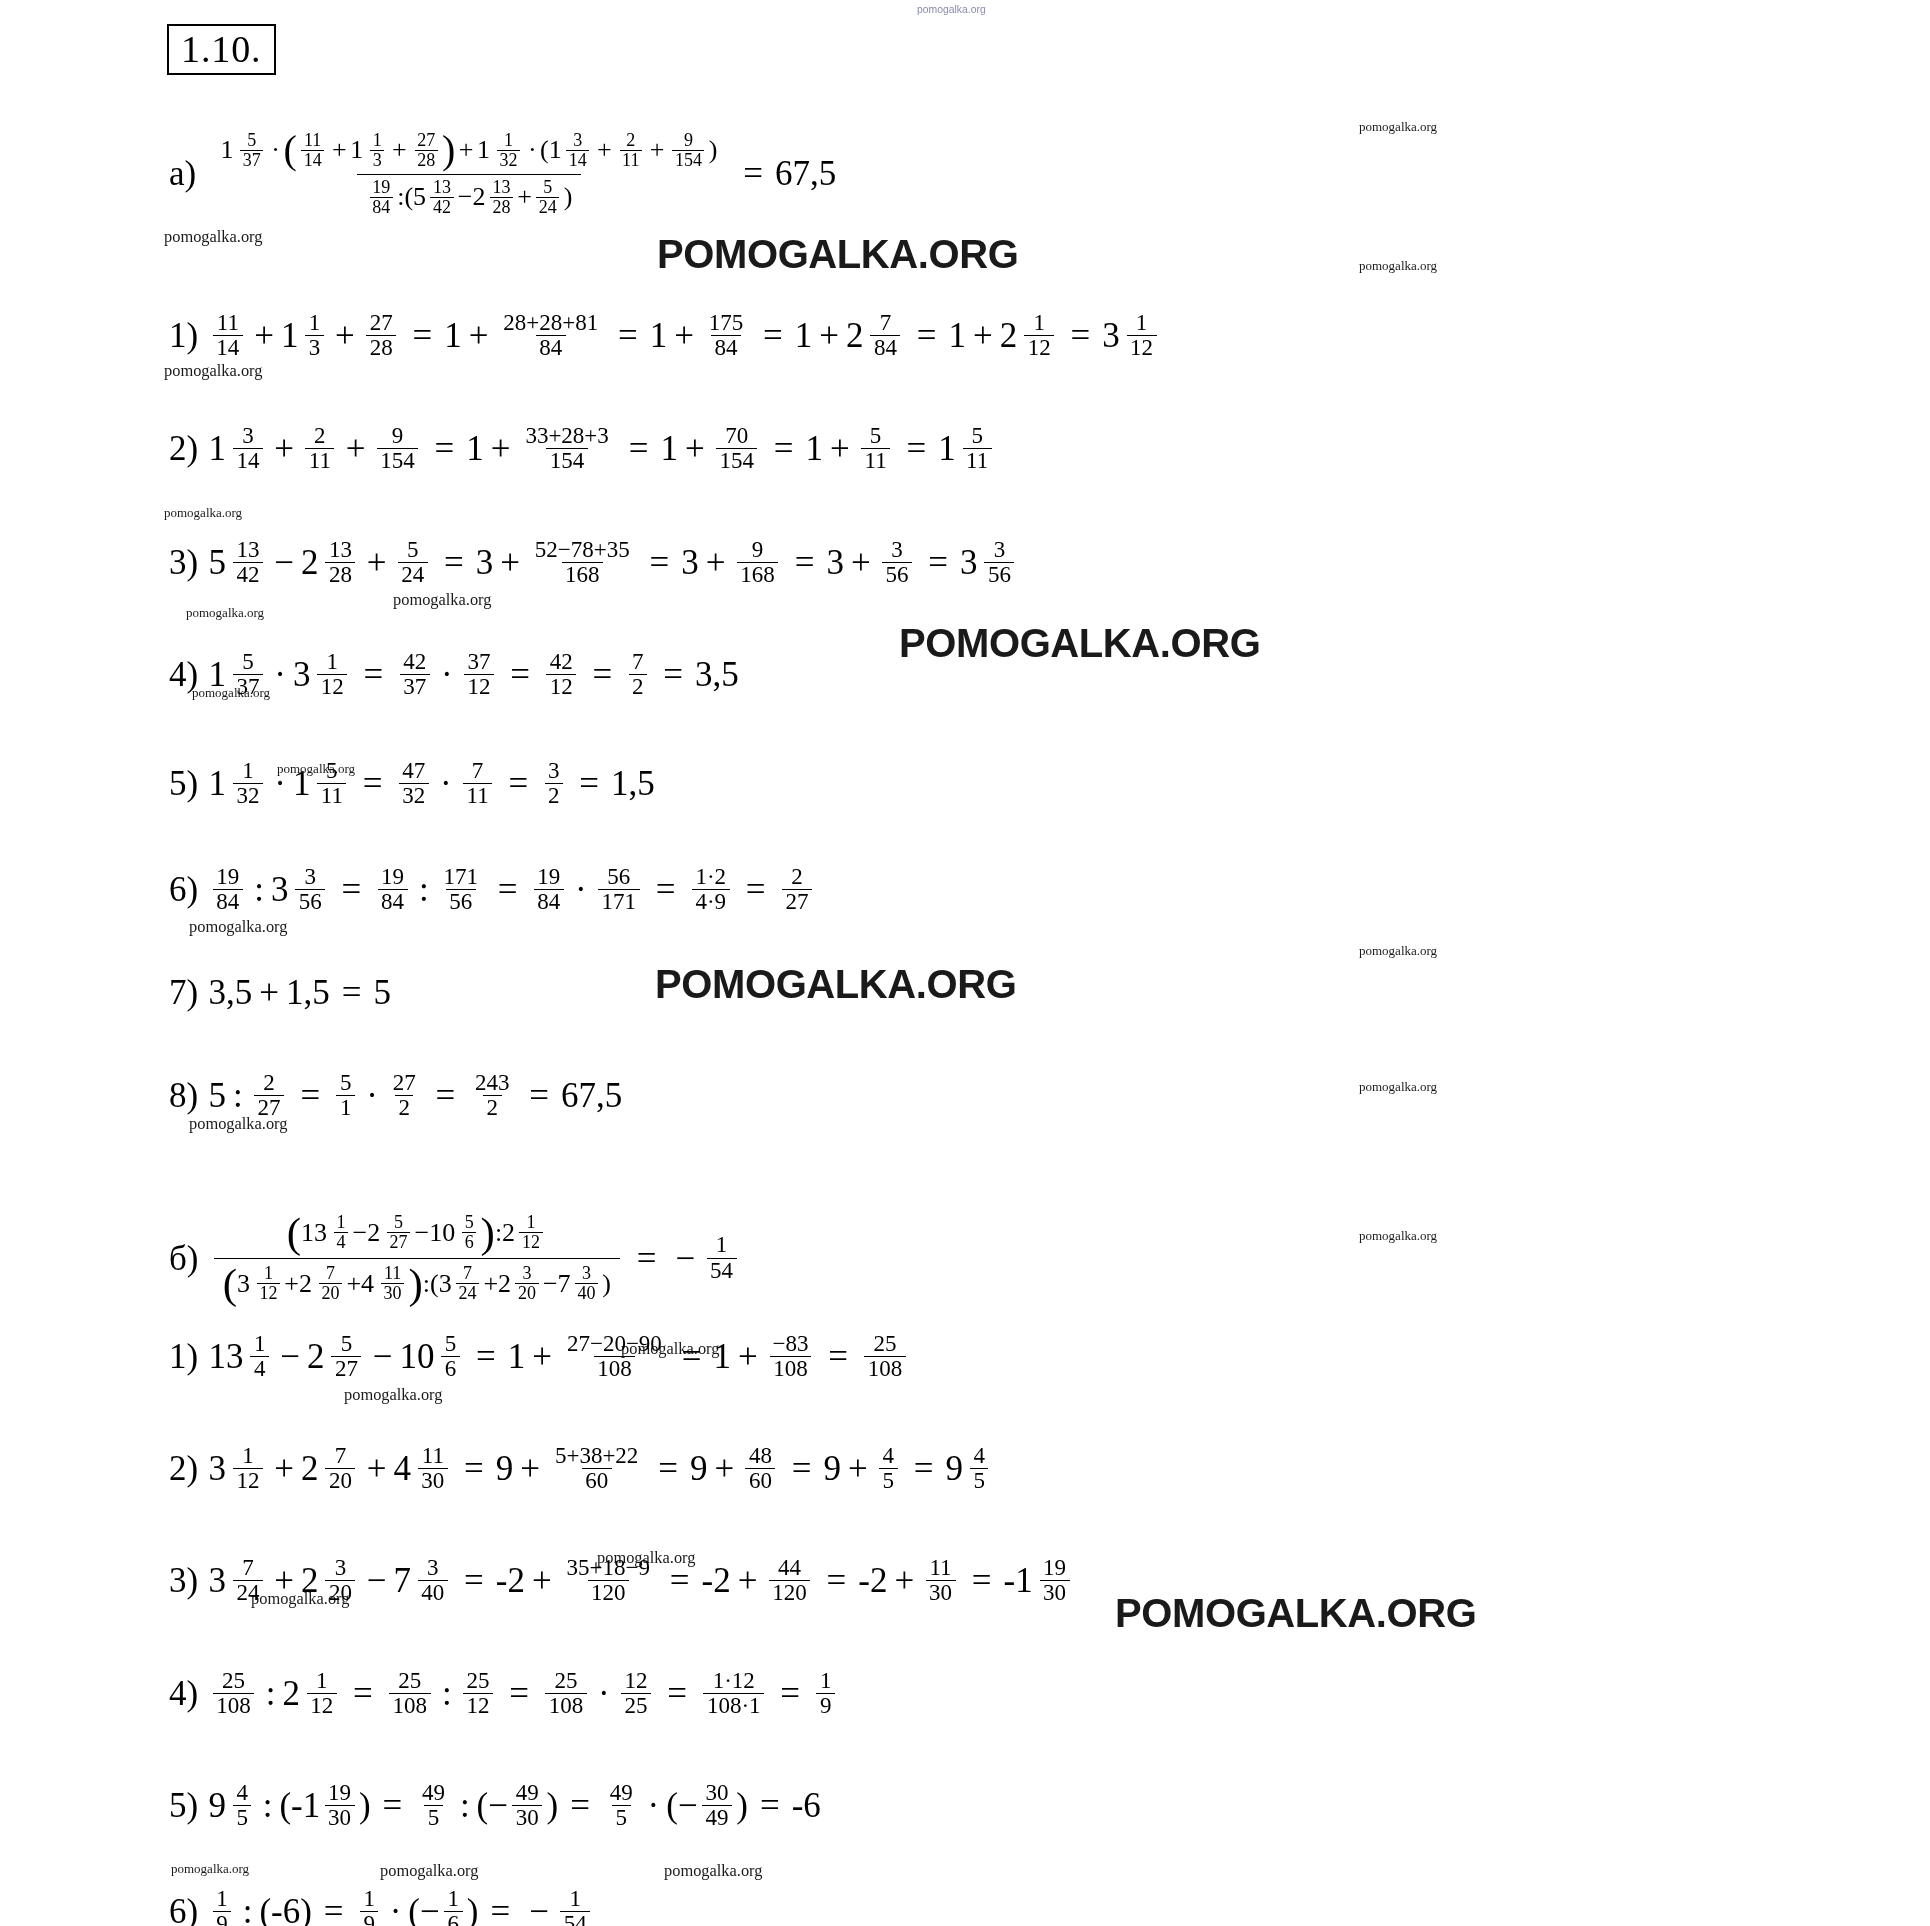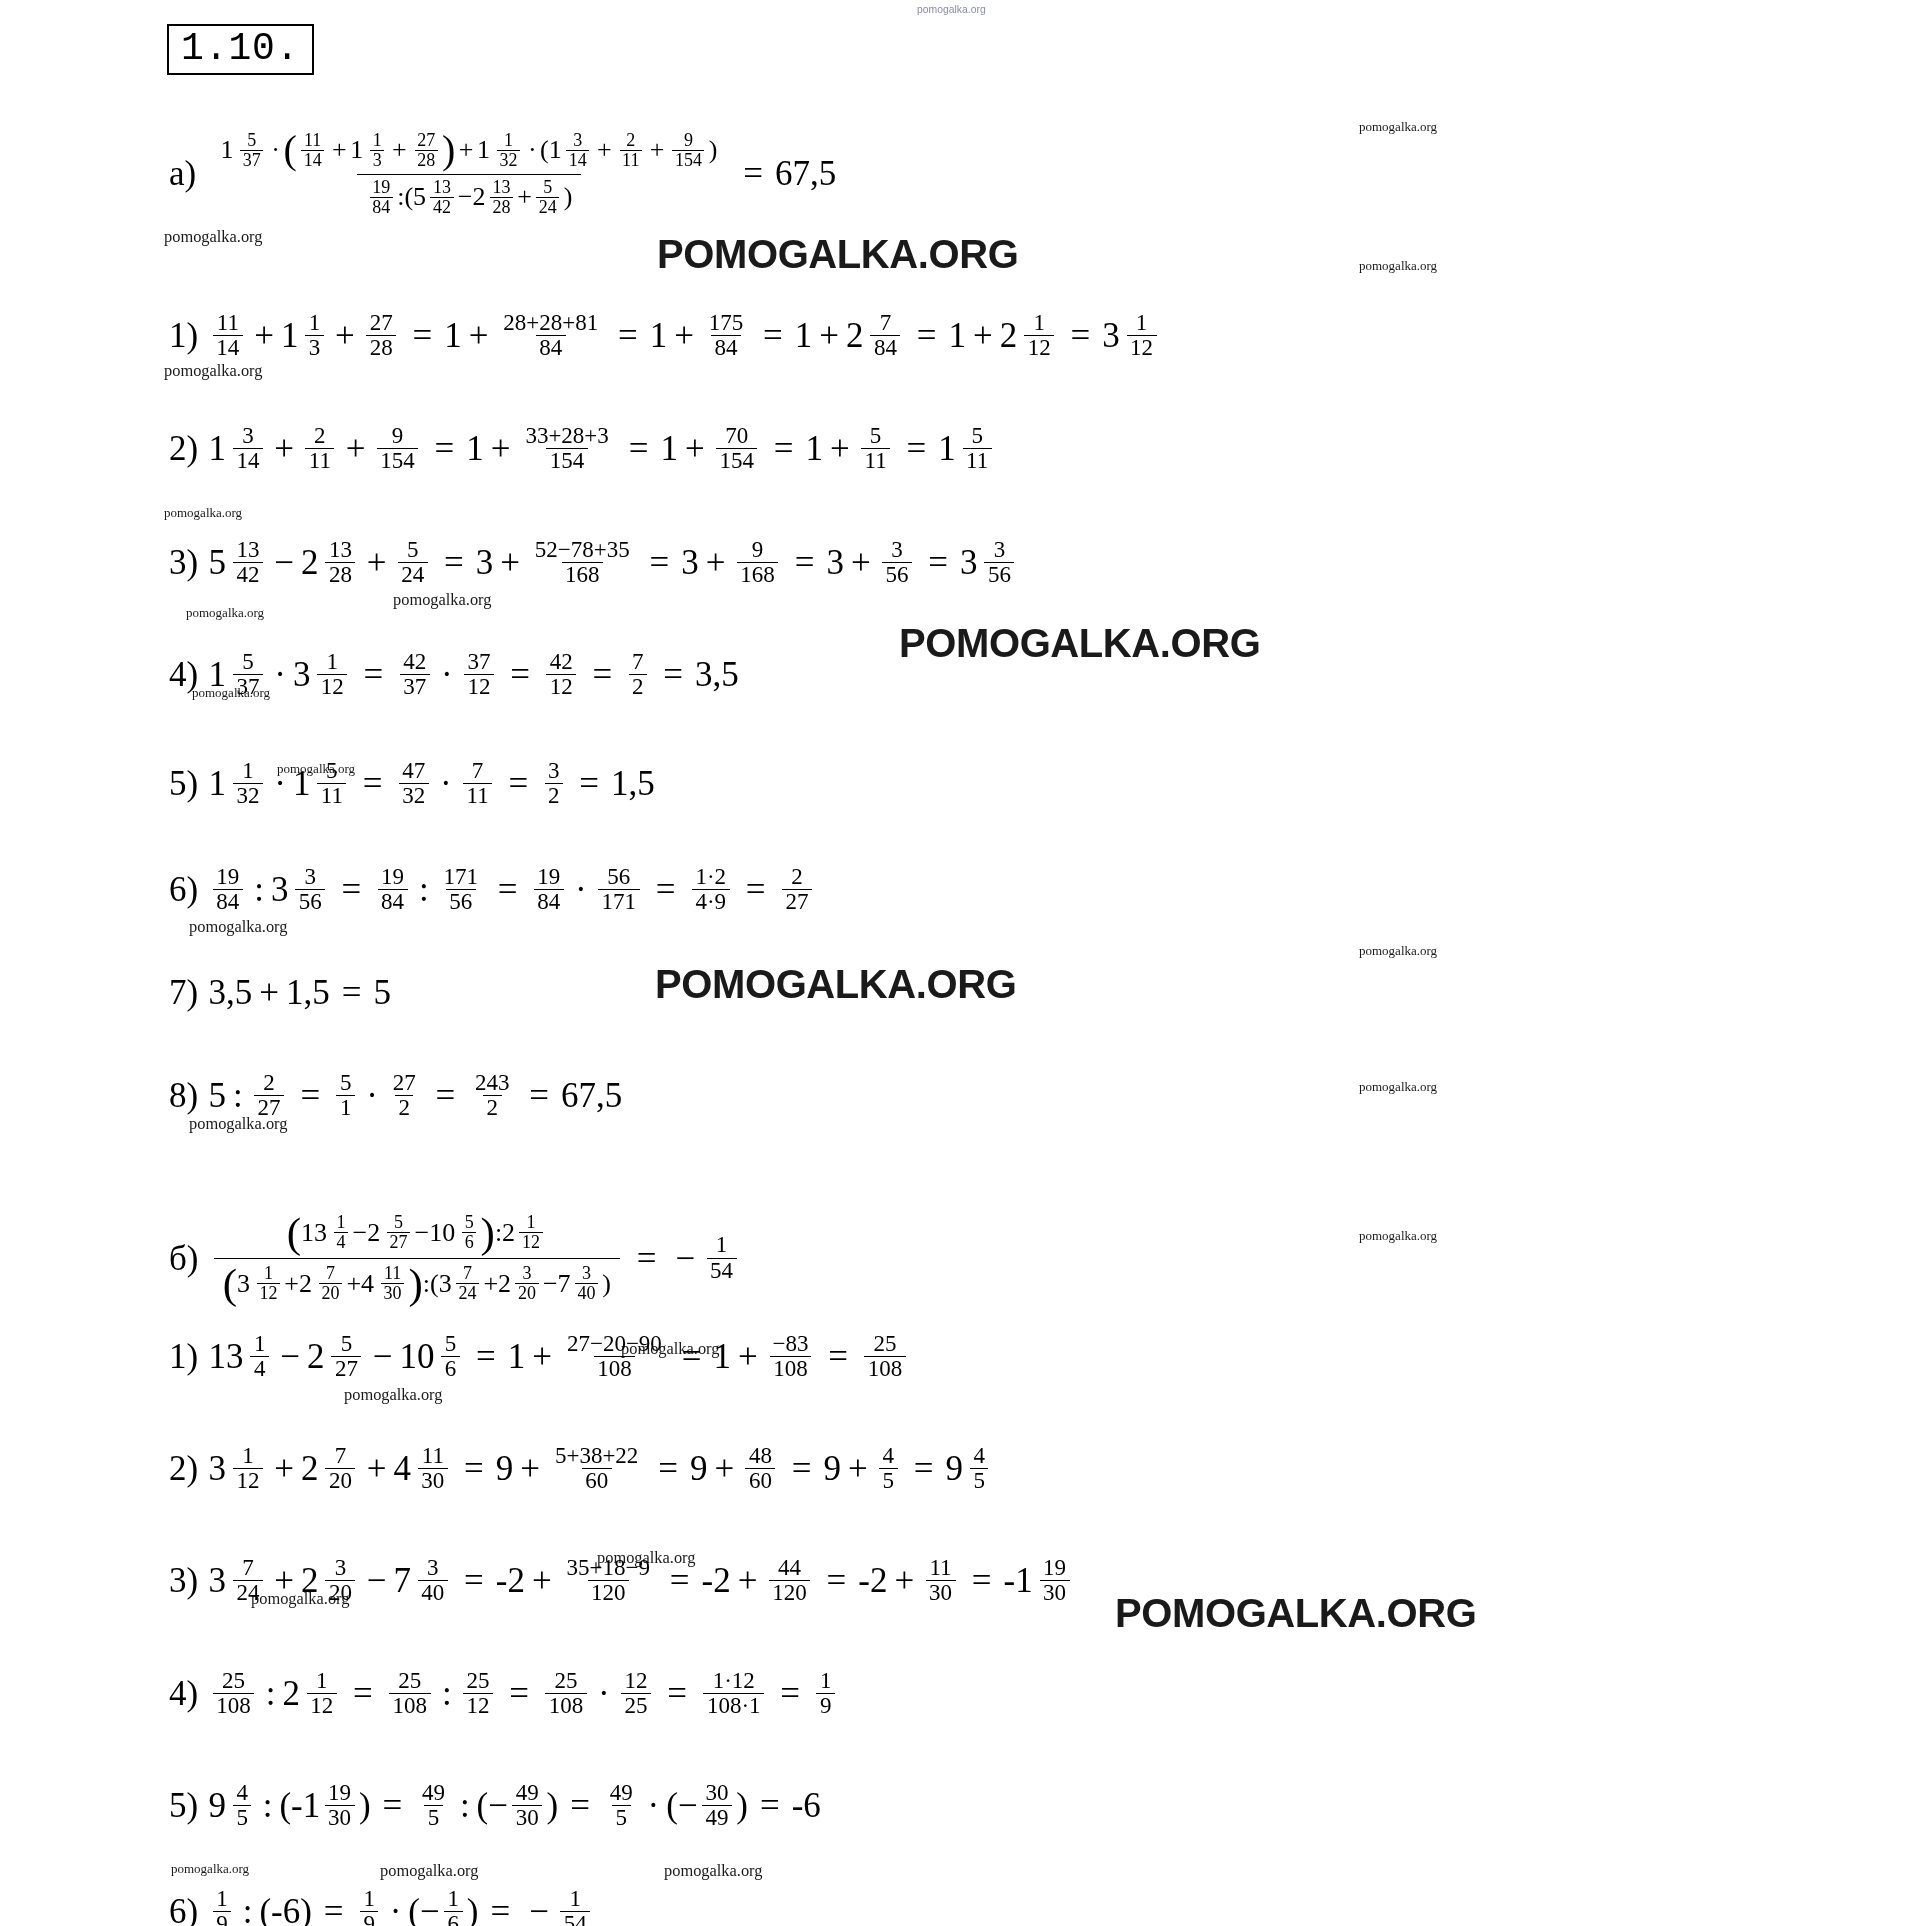--- a/index.html
+++ b/index.html
@@ -25,21 +25,21 @@
   .wm.tiny{font-size:13px;font-weight:normal;font-family:"Liberation Serif",serif;}
   .wm.micro{font-size:10.4px;color:#8a8ab0;font-family:"Liberation Sans",sans-serif;font-weight:normal;}
 
   
   .task-box{
     position:absolute;
     left:167px;top:24px;
     border:2.6px solid #000;
     padding:3.5px 12px 5.2px 12px;
     font-size:38px;
-    font-family:Liberation Mono, monospace;
+    font-family:Liberation Serif, serif;
     line-height:1;
     letter-spacing:0.9px;
   }
 
   
   .line{
     position:absolute;
     display:flex;
     align-items:center;
     font-size:35px;

